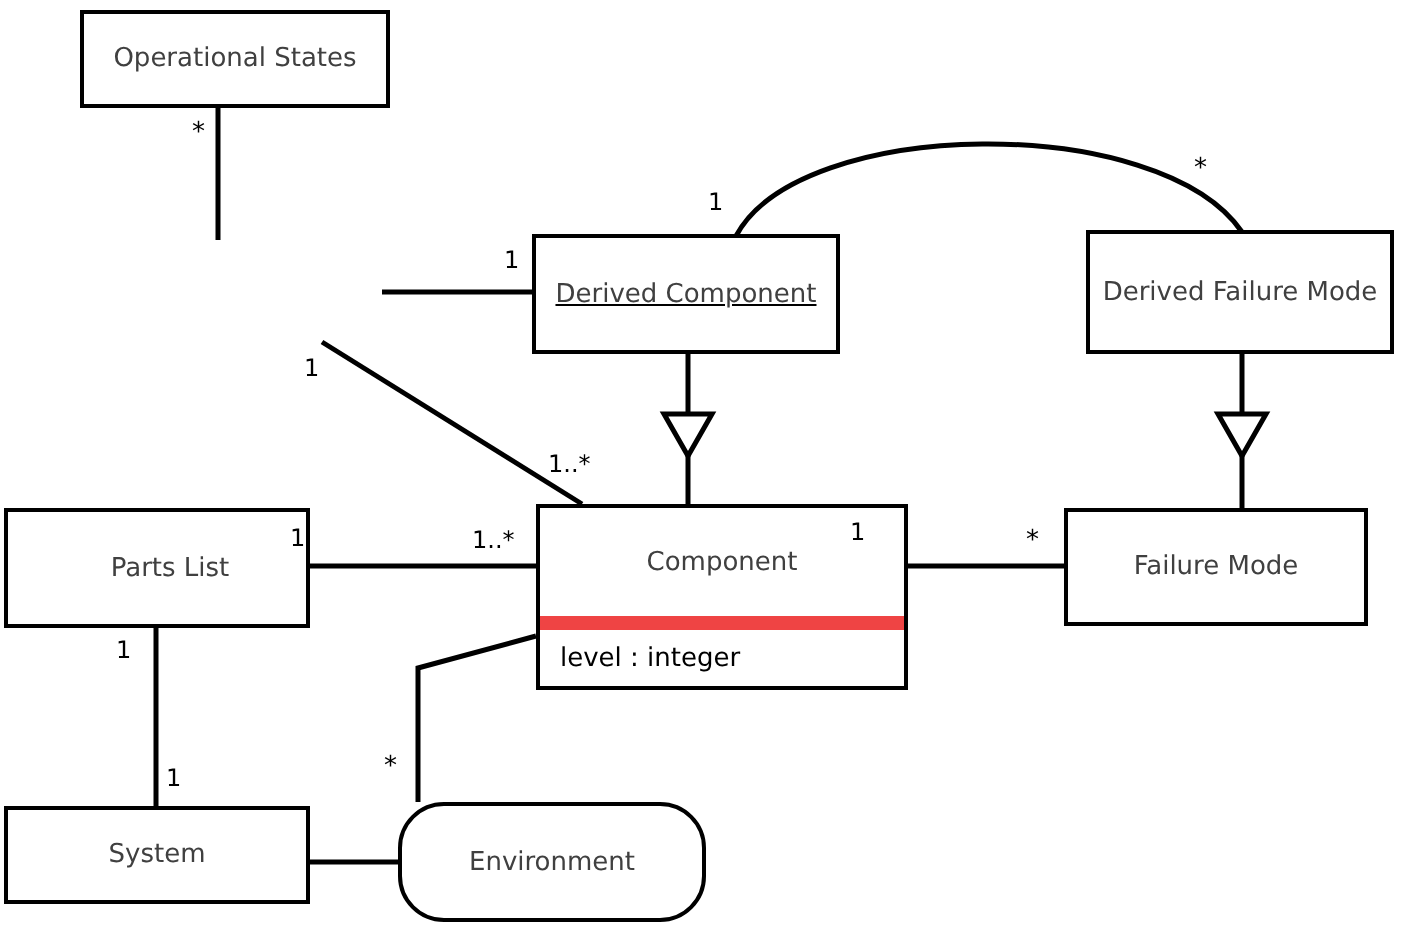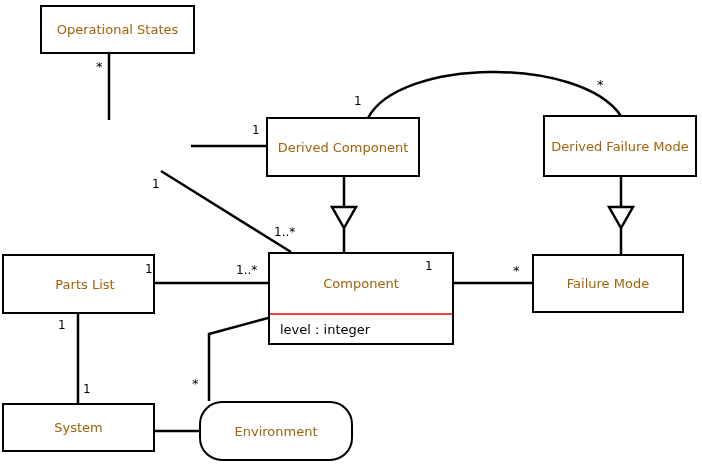--- a/index.html
+++ b/index.html
@@ -30,26 +30,26 @@
     background: #ffffff;
     display: flex;
     flex-direction: column;
   }
   .class-name-compartment {
     flex: 1 1 auto;
     display: flex;
     align-items: center;
     justify-content: center;
     font-size: 13px;
-    color: #a16207;
+    color: #404040;
     padding: 0 4px;
     white-space: nowrap;
   }
   .class-attr-compartment {
-    border-top: 2px solid #ef4444;
+    border-top: 7px solid #ef4444;
     display: flex;
     align-items: center;
     justify-content: flex-start;
     font-size: 13px;
     color: #000000;
     padding: 0 0 0 10px;
     height: 28px;
     white-space: nowrap;
   }
   .mult-label {
@@ -95,21 +95,21 @@
     <line x1="155" y1="431" x2="199" y2="431" stroke="#000" stroke-width="2.5"></line>
 
     <polyline points="268,318 209,334 209,401" fill="none" stroke="#000" stroke-width="2.5" stroke-linejoin="miter"></polyline>
   </svg>
 
   <div class="uml-class" style="left:40px; top:5px; width:155px; height:49px;">
     <div class="class-name-compartment">Operational States</div>
   </div>
 
 
-  <div class="uml-class" style="left:266px; top:117px; width:154px; height:60px;">
+  <div class="uml-class" style="left:266px; top:117px; width:154px; height:60px;text-decoration:underline;">
     <div class="class-name-compartment">Derived Component</div>
   </div>
 
   <div class="uml-class" style="left:543px; top:115px; width:154px; height:62px;">
     <div class="class-name-compartment">Derived Failure Mode</div>
   </div>
 
   <div class="uml-class" style="left:2px; top:254px; width:153px; height:60px;padding-left:13px;">
     <div class="class-name-compartment">Parts List</div>
   </div>

